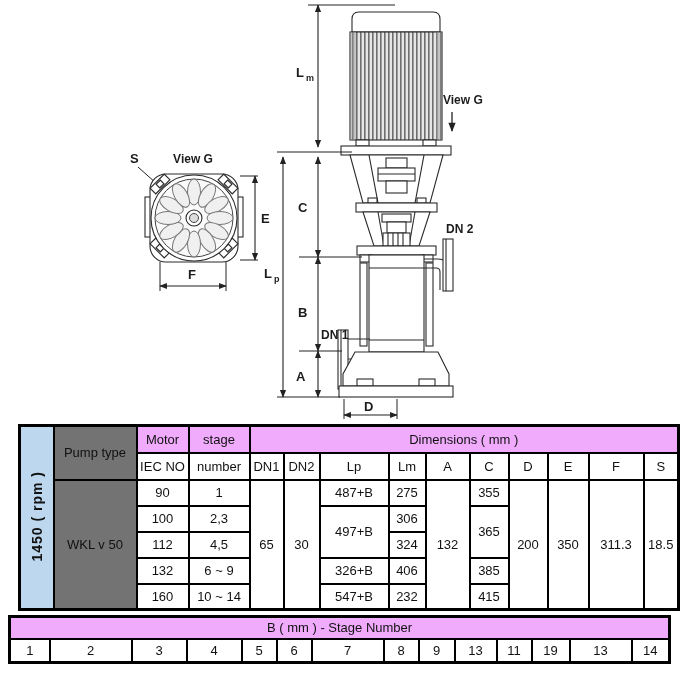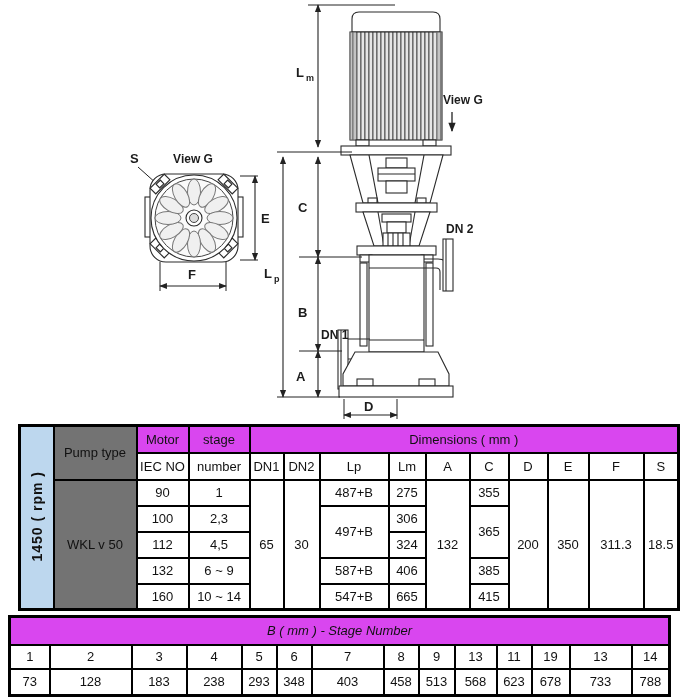--- a/index.html
+++ b/index.html
@@ -17,23 +17,23 @@
   .shp  { stroke:#2b2b2b; stroke-width:1.1; fill:#ffffff; }
 
   table { border-collapse:collapse; table-layout:fixed; }
   td { border:2px solid #000; text-align:center; vertical-align:middle;
        padding:0; font-size:13px; overflow:hidden; white-space:nowrap; }
   .main-table { position:absolute; left:18px; top:424px; width:659px; border:3px solid #000; }
   .main-table tr { height:26px; }
   .main-table tr.h { height:27px; }
   .b-table { position:absolute; left:8px; top:615px; width:660px; border:3px solid #000; }
   .b-table tr { height:24px; }
-  .b-table tr.t { height:28px;font-style:italic; }
+  .b-table tr.t { height:22px; }
   .b-table tr.v { height:27px; }
-  .g     { background:#d946ef; }
+  .g     { background:#f0abfc; }
   .cream { background:#737373; }
   .blue  { background:#BDD7EE; }
   .rpm {
     display:inline-block; writing-mode:vertical-rl; transform:rotate(180deg);
     font-size:14px; font-weight:600; letter-spacing:1px;
   }
 </style>
 </head>
 <body>
 
@@ -258,29 +258,29 @@
       <td rowspan="2">365</td>
     </tr>
     <tr>
       <td>112</td>
       <td>4,5</td>
       <td>324</td>
     </tr>
     <tr>
       <td>132</td>
       <td>6 ~ 9</td>
-      <td>587+B</td>
+      <td>326+B</td>
       <td>406</td>
       <td>385</td>
     </tr>
     <tr>
       <td>160</td>
       <td>10 ~ 14</td>
       <td>547+B</td>
-      <td>665</td>
+      <td>232</td>
       <td>415</td>
     </tr>
   </tbody>
     </table>
 
   
   <table class="b-table">
     <colgroup>
       <col style="width:40px">
         <col style="width:82px">
@@ -310,32 +310,16 @@
       <td>6</td>
       <td>7</td>
       <td>8</td>
       <td>9</td>
       <td>13</td>
       <td>11</td>
       <td>19</td>
       <td>13</td>
       <td>14</td>
     </tr>
-    <tr class="v">
-      <td>73</td>
-      <td>128</td>
-      <td>183</td>
-      <td>238</td>
-      <td>293</td>
-      <td>348</td>
-      <td>403</td>
-      <td>458</td>
-      <td>513</td>
-      <td>568</td>
-      <td>623</td>
-      <td>678</td>
-      <td>733</td>
-      <td>788</td>
-    </tr>
   </tbody>
     </table>
 
 </div>
 
 </body></html>

